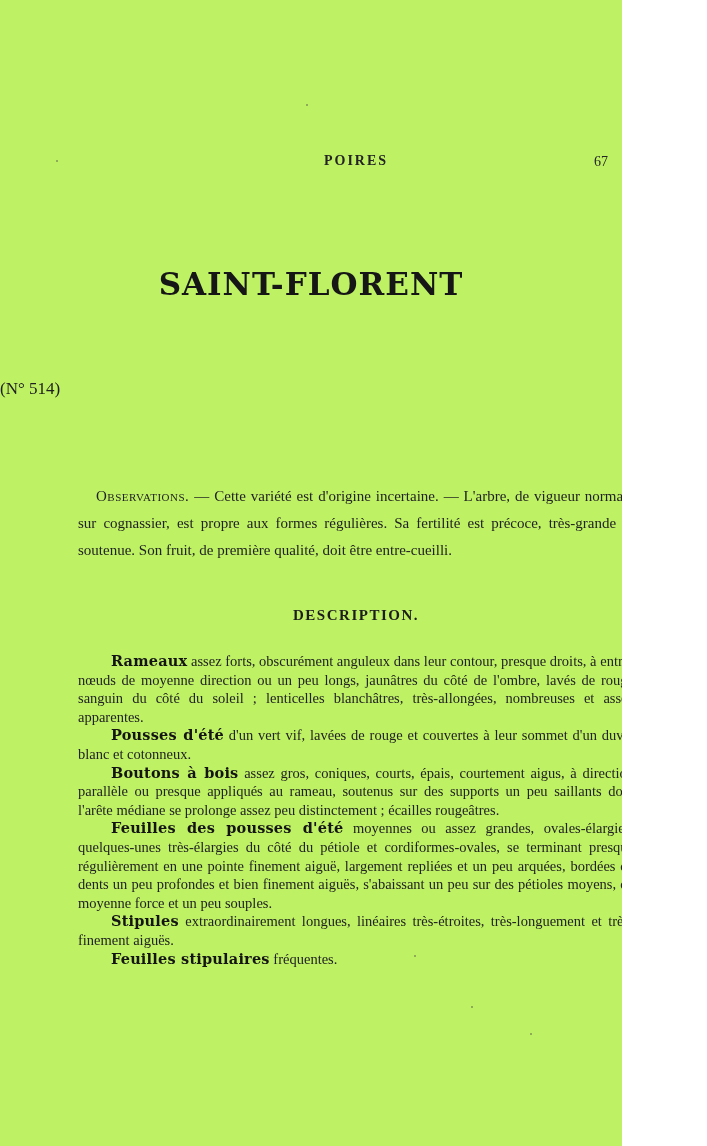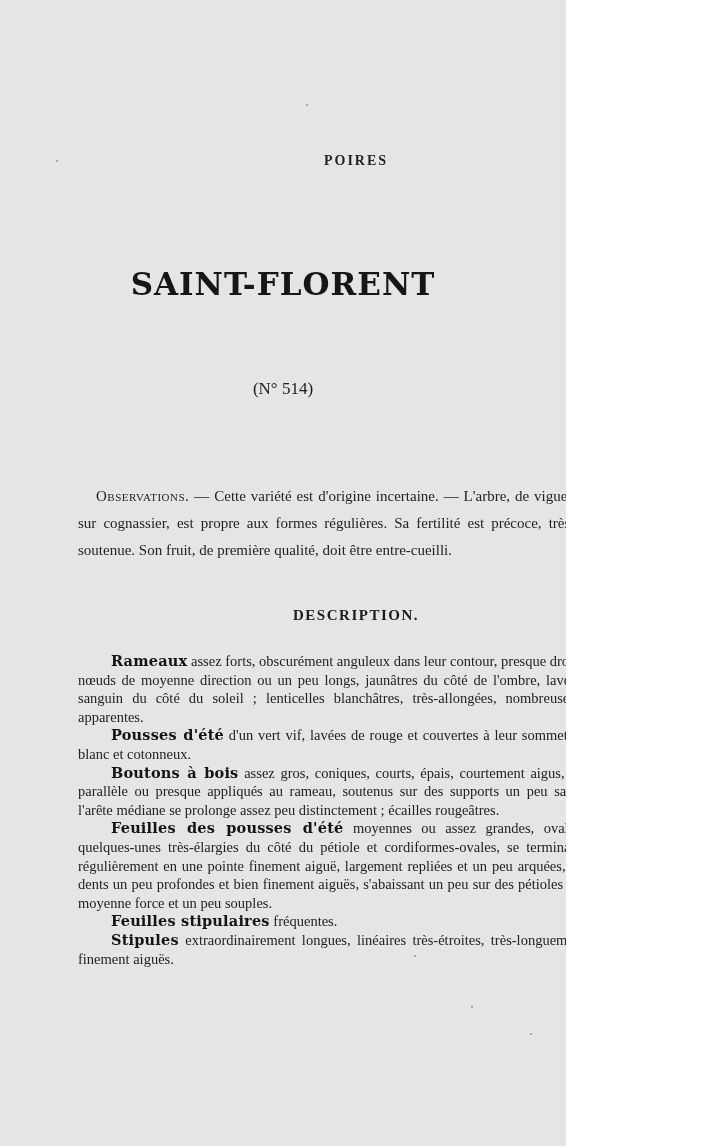--- a/index.html
+++ b/index.html
@@ -3,23 +3,23 @@
 <meta charset="utf-8">
 <title>Poires — Saint-Florent</title>
 <style>
   html, body {
     margin: 0;
     padding: 0;
     background: #ffffff;
   }
   .page {
     position: relative;
-    width: 566px;
+    width: 622px;
     height: 1146px;
-    background: #e5e5e5;
+    background: #bef264;
     overflow: hidden;
     font-family: "Liberation Serif", "DejaVu Serif", serif;
     color: #1d1d1d;
   }
   
   .running-head-row {
     position: absolute;
     top: 153px;
     left: 78px;
     width: 556px;
@@ -54,21 +54,21 @@
     font-size: 31px;
     font-weight: 700;
     letter-spacing: 1px;
     color: #161616;
   }
   .variety-number {
     position: absolute;
     top: 379px;
     left: 0;
     width: 100%;
-    text-align: center;
+    text-align: left;
     font-size: 17px;
     color: #202020;
   }
   
   .observations {
     position: absolute;
     top: 468px;
     left: 78px;
     width: 556px;
     font-size: 15px;
@@ -144,22 +144,22 @@
 
   <p class="observations"><span class="lead-smallcaps">Observations.</span><span> — Cette variété est d'origine incertaine. — L'arbre, de vigueur normale sur cognassier, est propre aux formes régulières. Sa fertilité est précoce, très-grande et soutenue. Son fruit, de première qualité, doit être entre-cueilli.</span></p>
 
   <div class="description-heading">DESCRIPTION.</div>
 
   <div class="description-body">
       <p><b class="para-lead">Rameaux</b><span> assez forts, obscurément anguleux dans leur contour, presque droits, à entre-nœuds de moyenne direction ou un peu longs, jaunâtres du côté de l'ombre, lavés de rouge sanguin du côté du soleil ; lenticelles blanchâtres, très-allongées, nombreuses et assez apparentes.</span></p>
       <p><b class="para-lead">Pousses d'été</b><span> d'un vert vif, lavées de rouge et couvertes à leur sommet d'un duvet blanc et cotonneux.</span></p>
       <p><b class="para-lead">Boutons à bois</b><span> assez gros, coniques, courts, épais, courtement aigus, à direction parallèle ou presque appliqués au rameau, soutenus sur des supports un peu saillants dont l'arête médiane se prolonge assez peu distinctement ; écailles rougeâtres.</span></p>
       <p><b class="para-lead">Feuilles des pousses d'été</b><span> moyennes ou assez grandes, ovales-élargies, quelques-unes très-élargies du côté du pétiole et cordiformes-ovales, se terminant presque régulièrement en une pointe finement aiguë, largement repliées et un peu arquées, bordées de dents un peu profondes et bien finement aiguës, s'abaissant un peu sur des pétioles moyens, de moyenne force et un peu souples.</span></p>
+      <p><b class="para-lead">Stipules</b><span> extraordinairement longues, linéaires très-étroites, très-longuement et très-finement aiguës.</span></p>
       <p><b class="para-lead">Feuilles stipulaires</b><span> fréquentes.</span></p>
-      <p><b class="para-lead">Stipules</b><span> extraordinairement longues, linéaires très-étroites, très-longuement et très-finement aiguës.</span></p>
     </div>
 
   <div class="speck s1"></div>
   <div class="speck s2"></div>
   <div class="speck s3"></div>
   <div class="speck s4"></div>
   <div class="speck s5"></div>
   <div class="speck s6"></div>
 
 </div>

